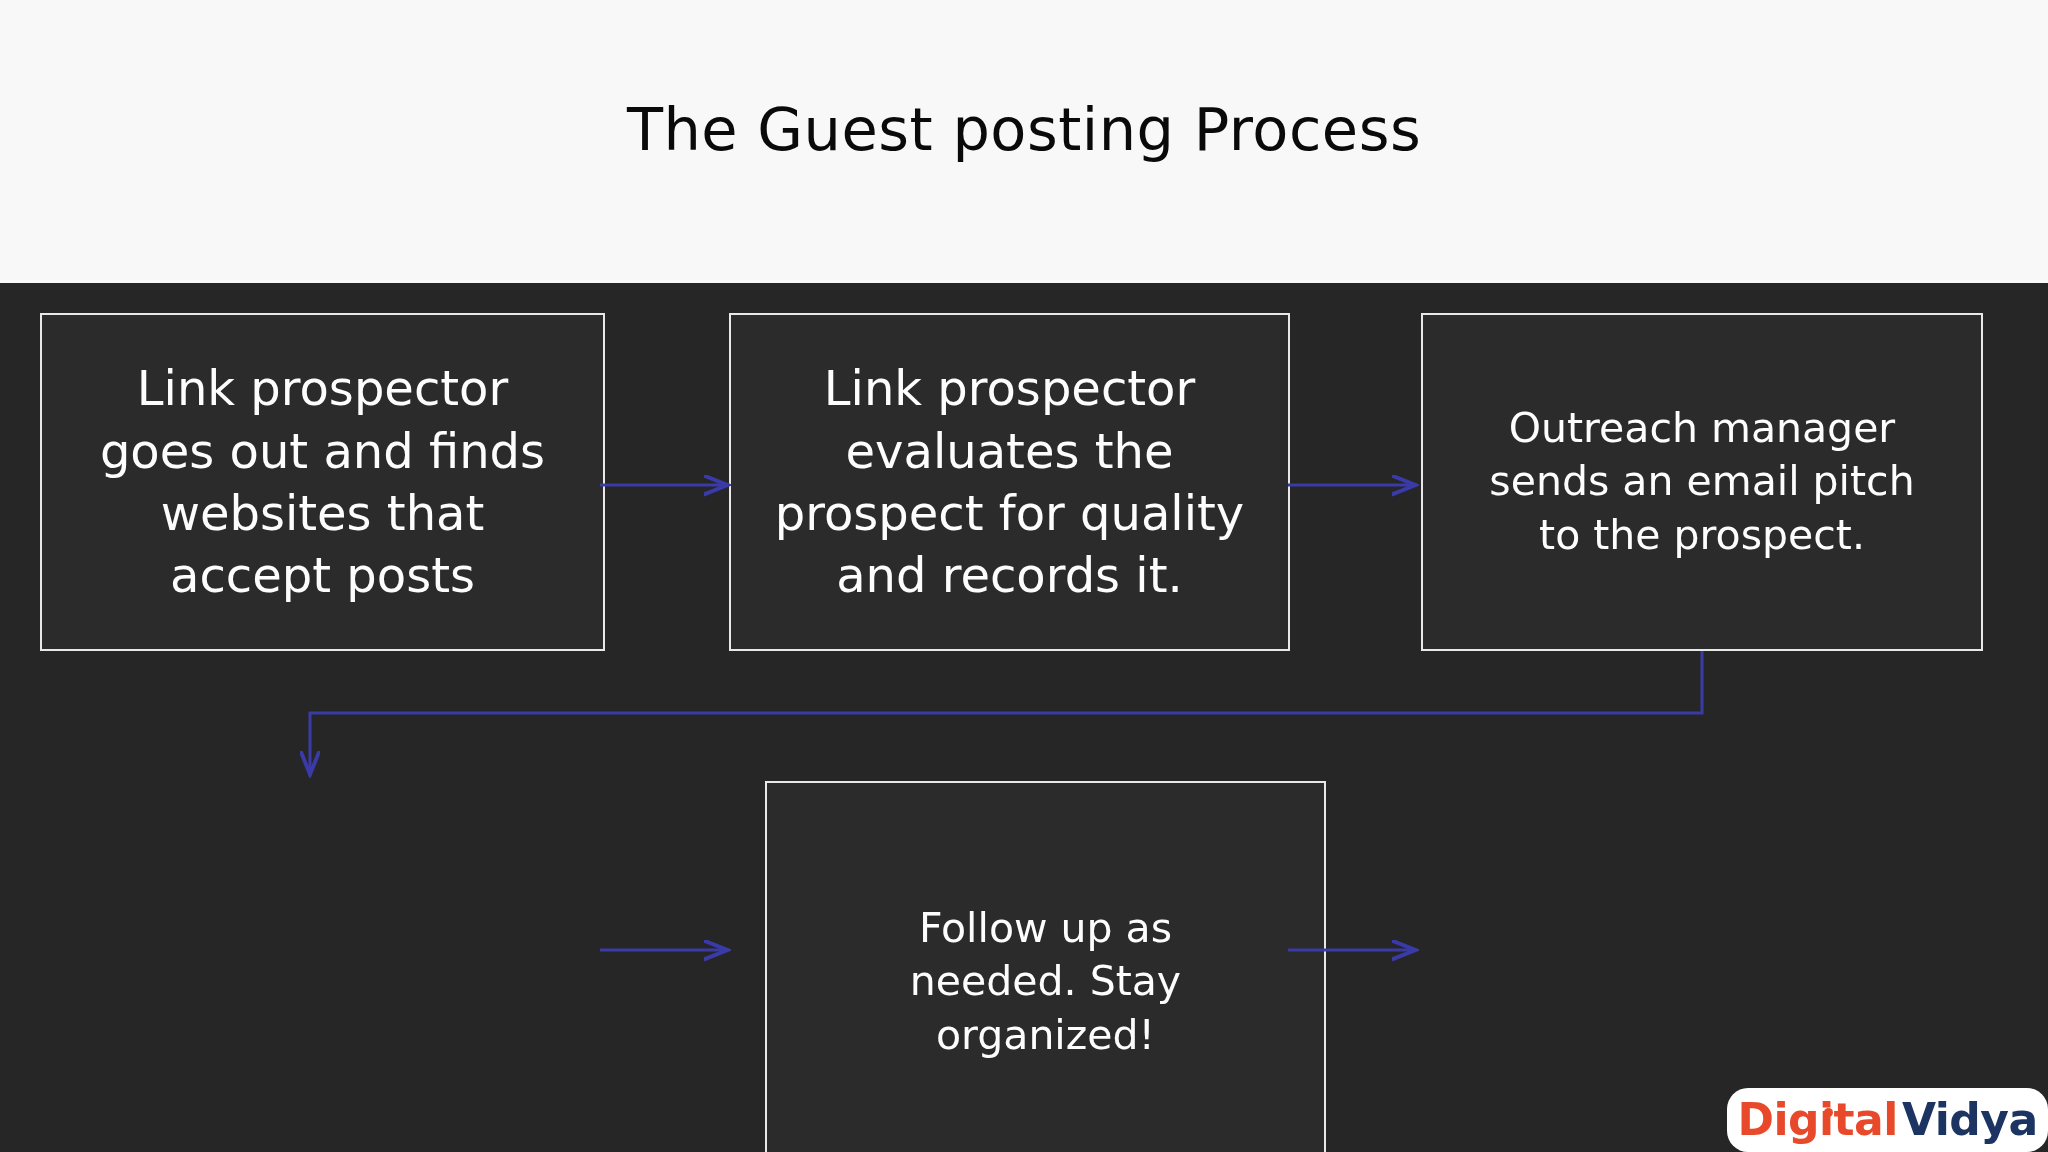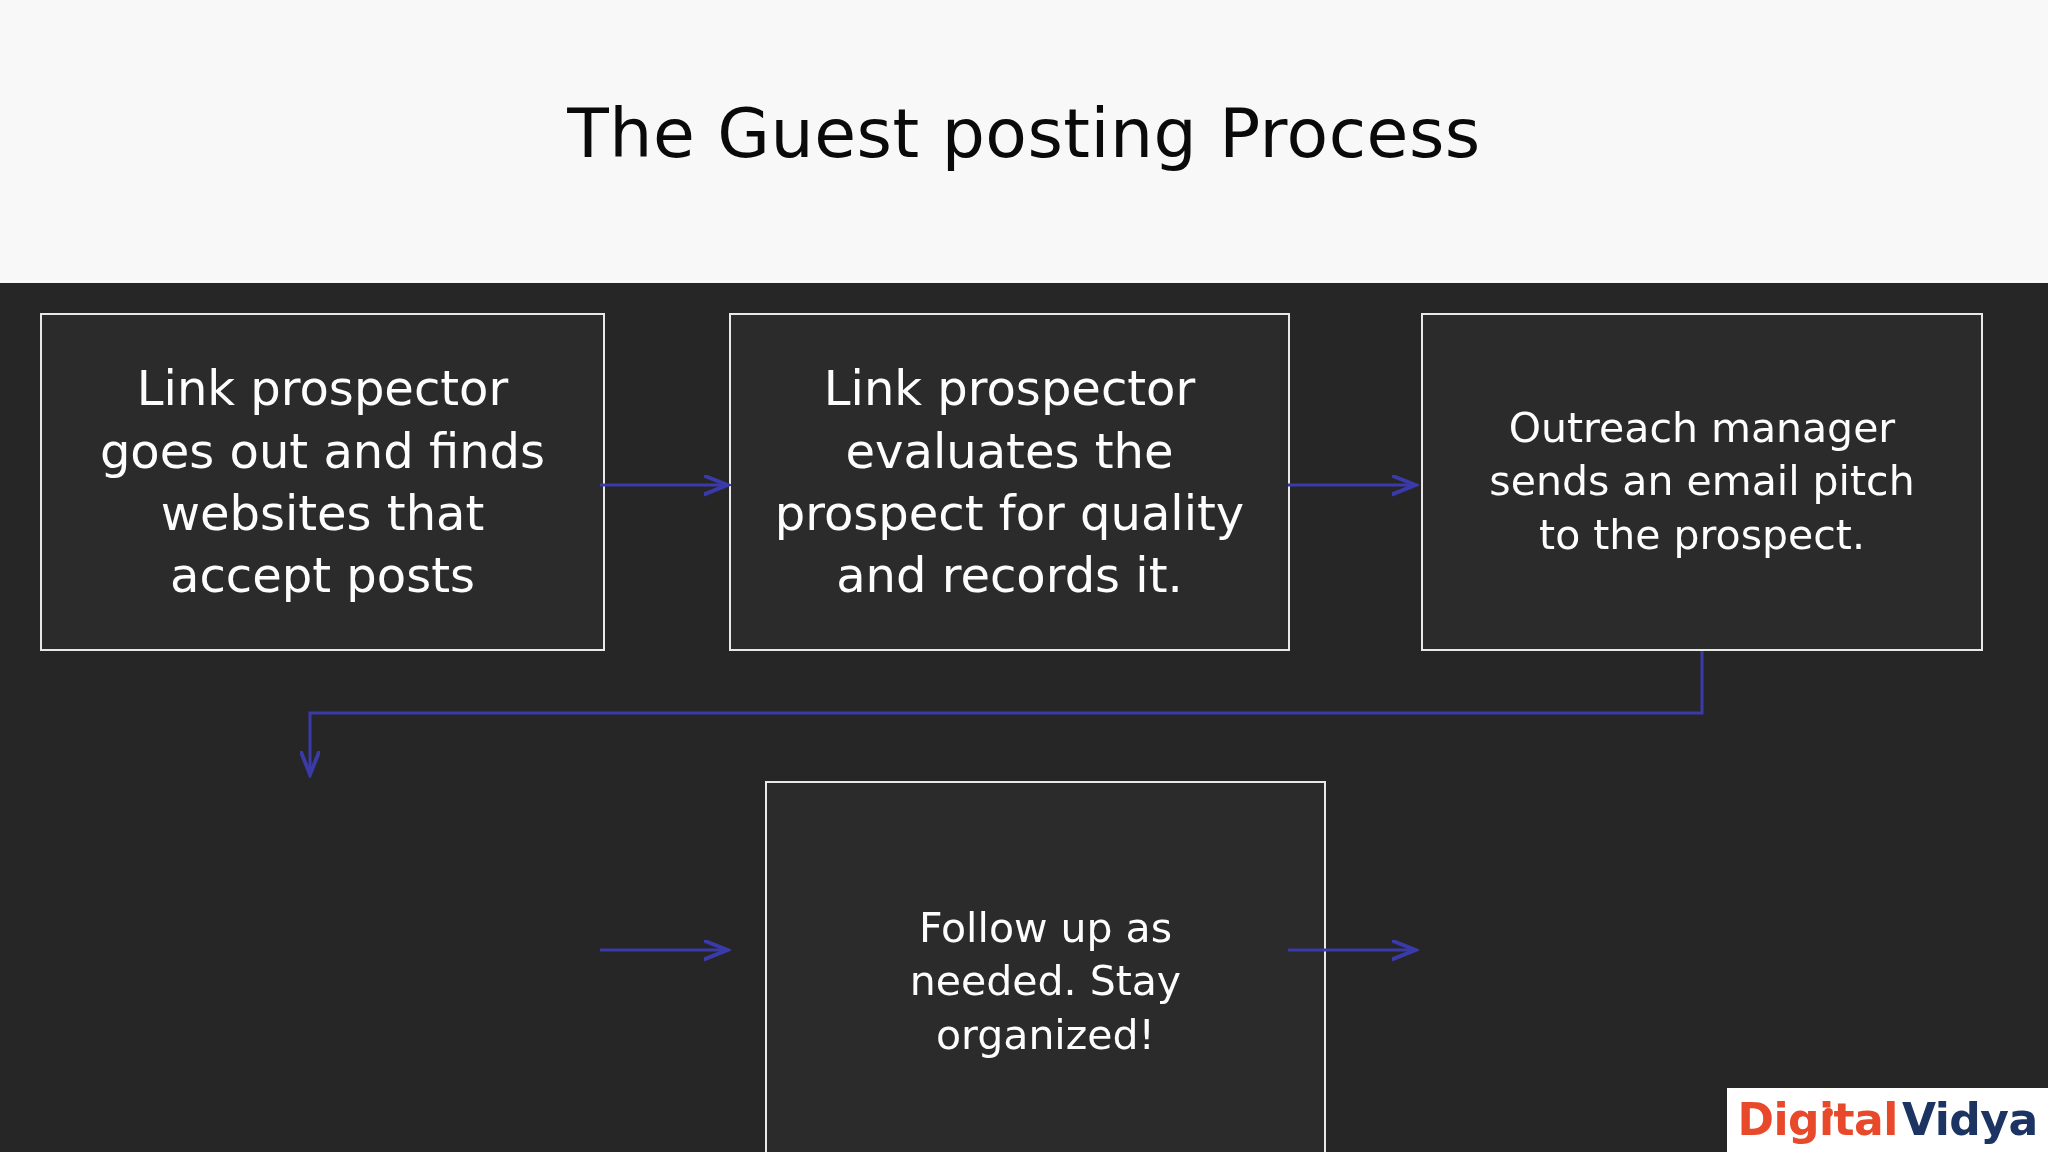--- a/index.html
+++ b/index.html
@@ -23,21 +23,21 @@
     left:0; top:0;
     width:2048px; height:283px;
     background:#f8f8f8;
   }
   .title-text {
     position:absolute;
     left:0; top:100px;
     width:2048px;
     text-align:center;
     font-family:"DejaVu Sans", sans-serif;
-    font-size:68px;
+    font-size:59px;
     font-weight:400;
     color:#0a0a0a;
     letter-spacing:0.5px;
     line-height:1.0;
   }
 
   
   .flow-box {
     position:absolute;
     background:#2b2b2b;
@@ -83,20 +83,21 @@
   
   #logo {
     position:absolute;
     left:1727px; top:1088px;
     width:321px; height:64px;
     background:#ffffff;
     display:flex;
     align-items:center;
     justify-content:center;
     overflow:hidden;
+    border-radius:21px;
   }
   .logo-word {
     font-family:"DejaVu Sans", sans-serif;
     font-size:44px;
     font-weight:700;
     letter-spacing:-0.5px;
     line-height:1;
   }
   .logo-digital { color:#e8492b; position:relative; }
   .logo-vidya   { color:#1c3461; margin-left:4px; position:relative; }

